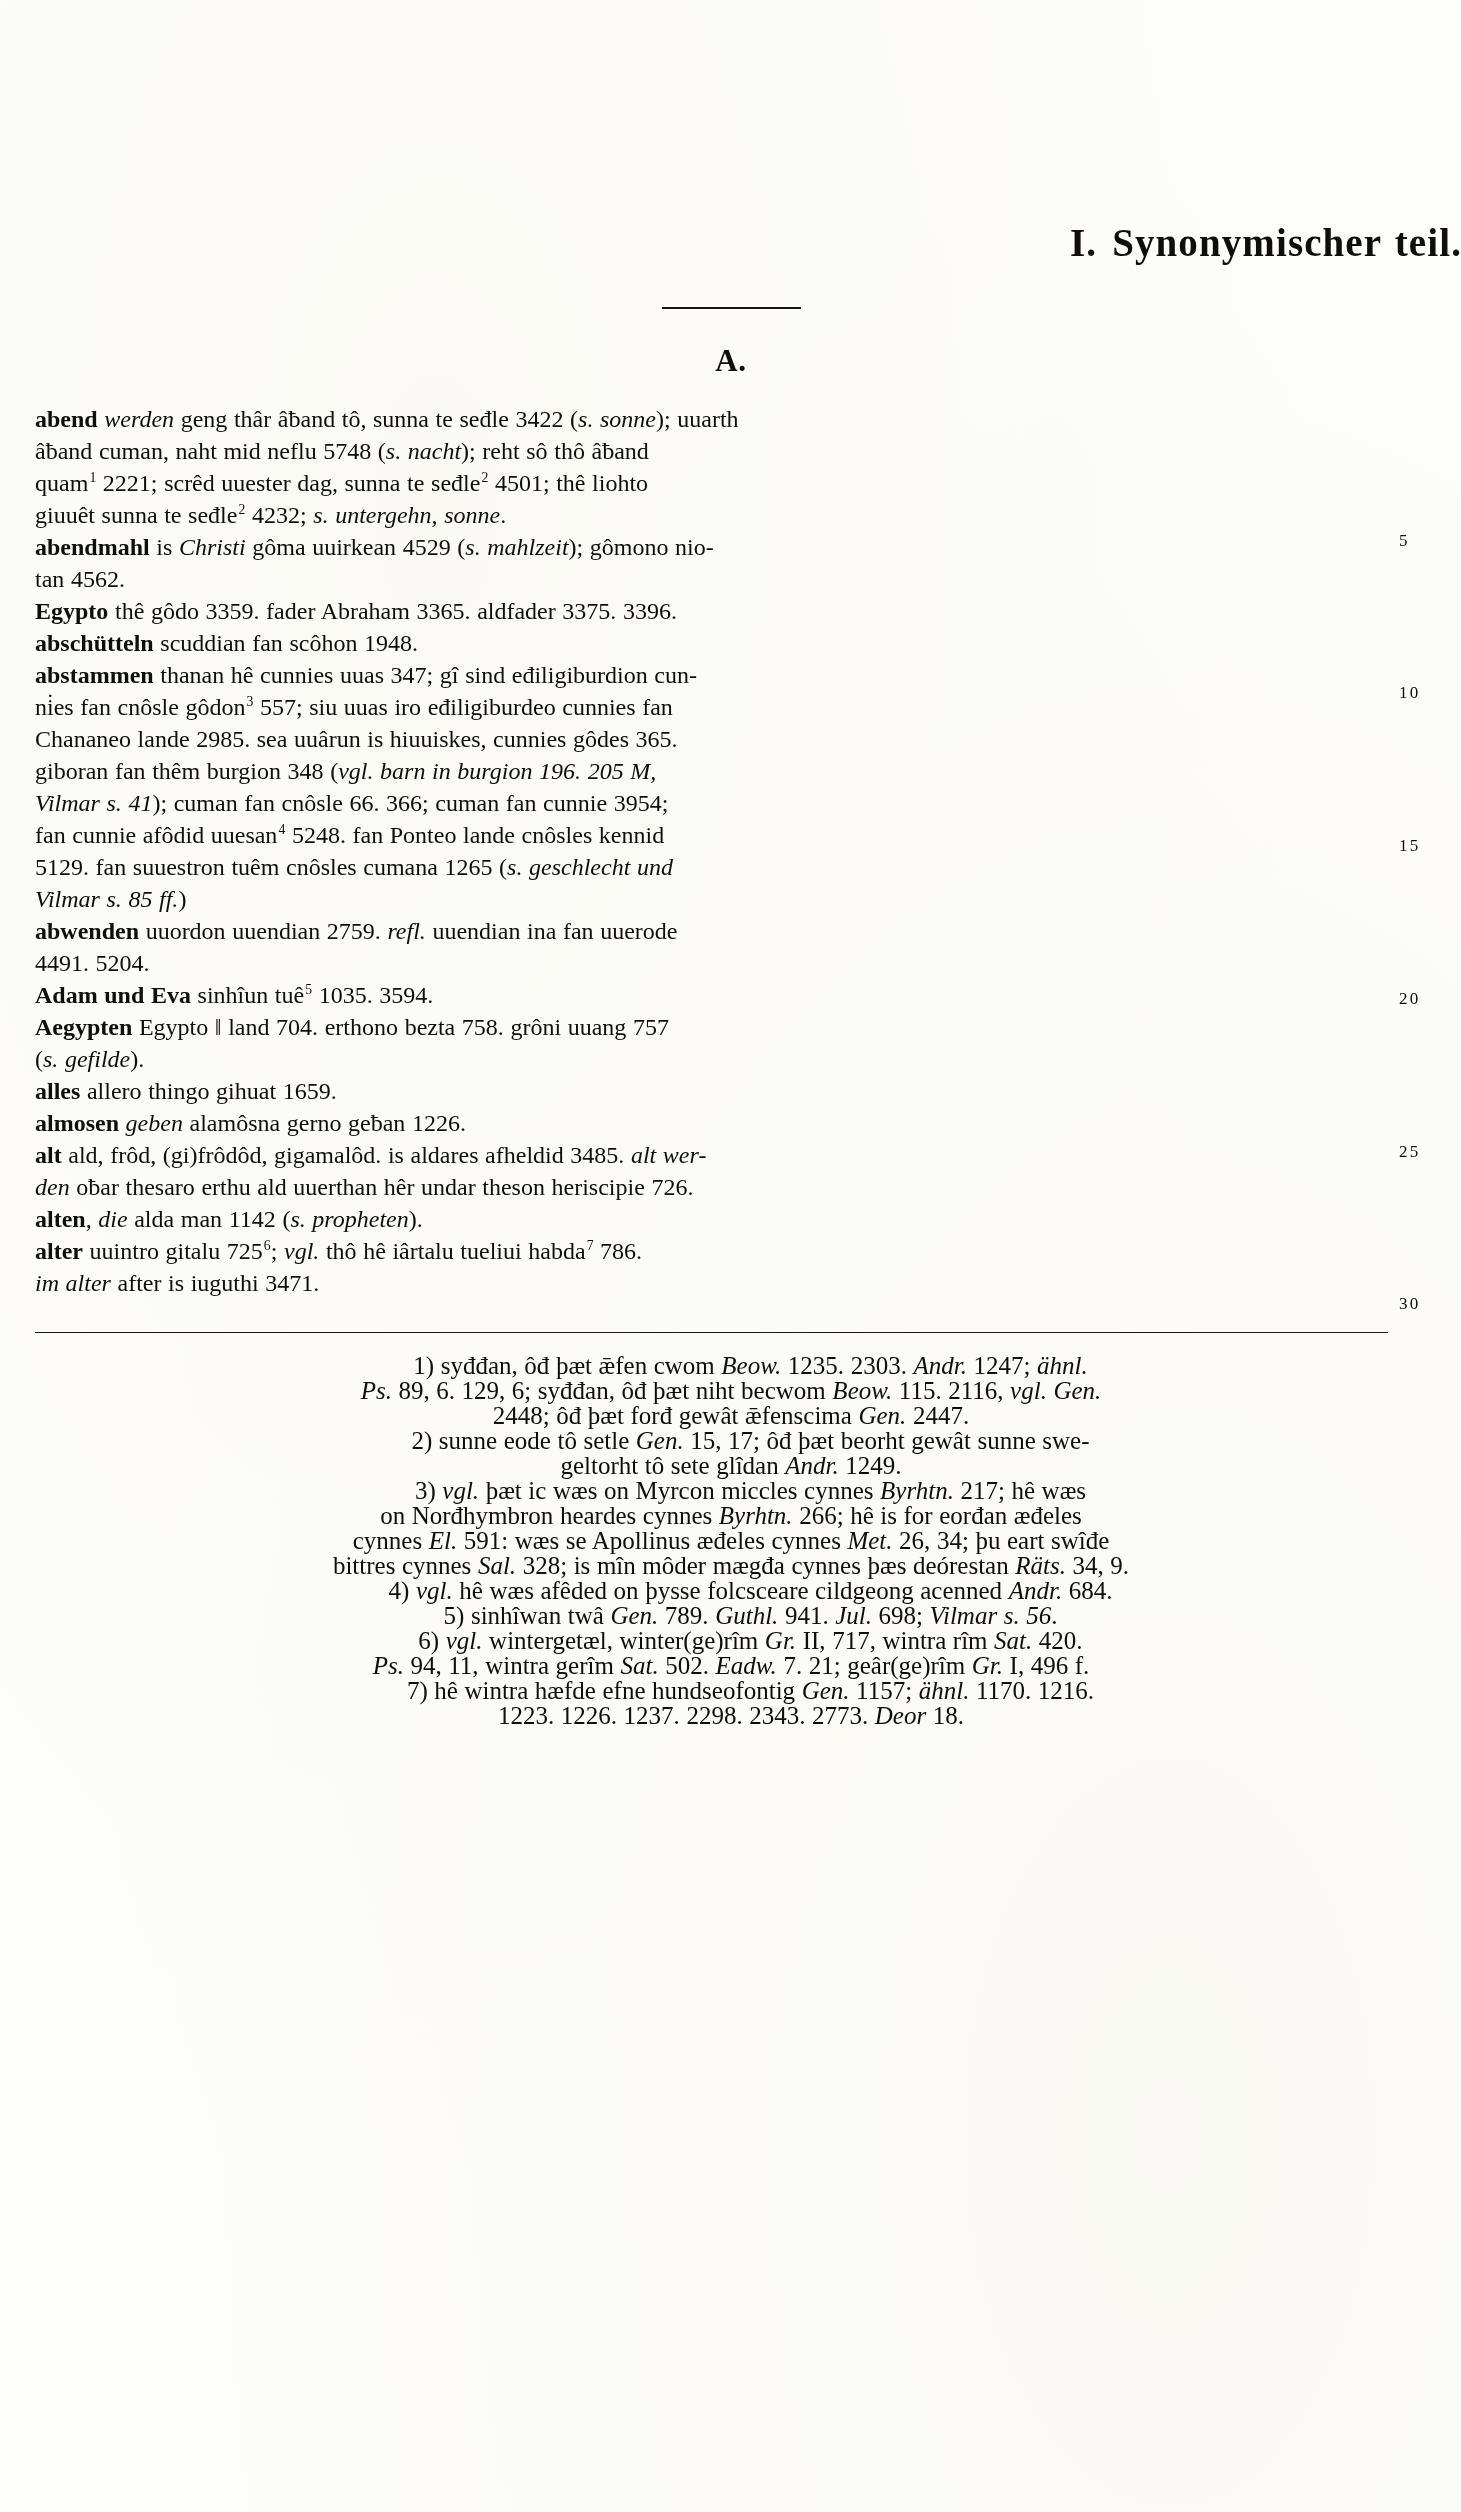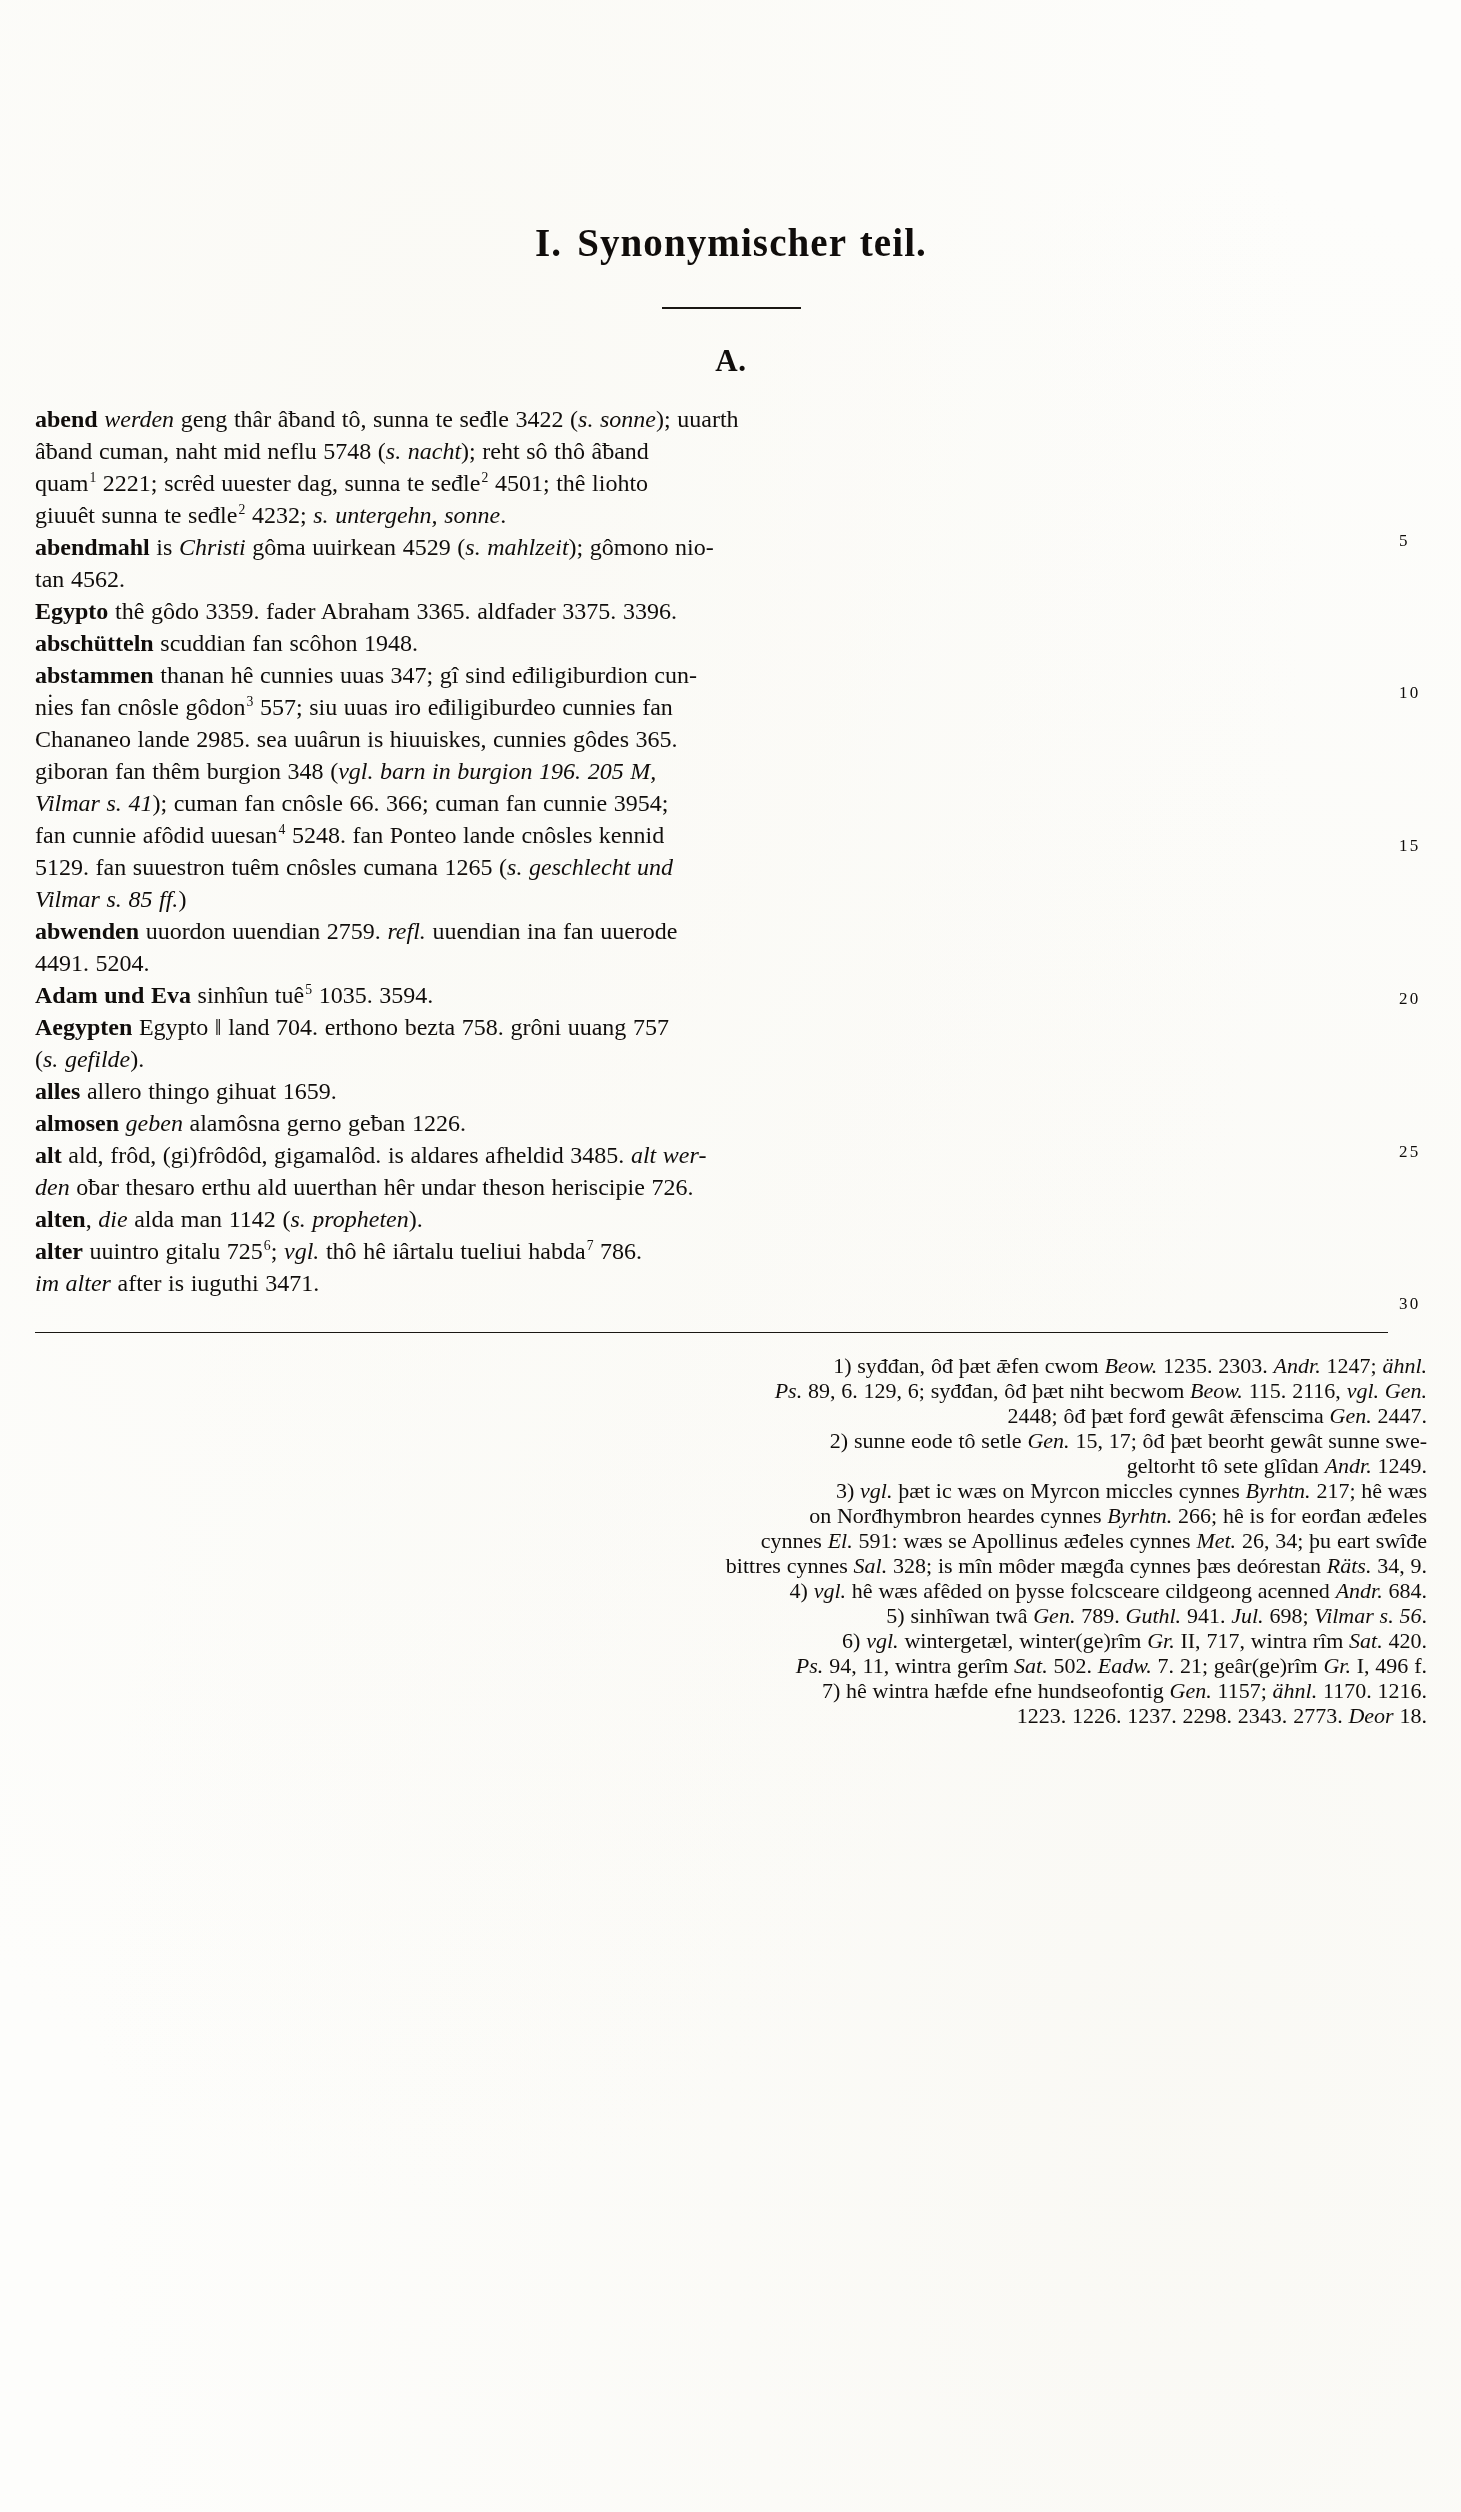--- a/index.html
+++ b/index.html
@@ -28,20 +28,21 @@
   }
 
   
   .title-block { margin-top:220px; text-align:center; }
   h1.title {
     font-size:39px;
     font-weight:bold;
     letter-spacing:1.1px;
     margin:0;
     font-family:"Liberation Serif","DejaVu Serif",serif;
+    text-align:right;
   }
   h1.title .num { margin-right:15px; }
   h1.title .w { margin-right:12.6px; }
 
   .rule-short {
     width:139px; height:1.7px; background:#1a1713;
     margin:42px auto 0 auto;
   }
 
   .section-letter {
@@ -91,23 +92,23 @@
   }
 
   
   .rule-long {
     width:1353px; height:1.7px; background:#1a1713;
     margin:33px auto 0 35px;
   }
   .footnotes {
     margin:19.4px 0 0 0;
     padding:0 35px 0 35px;
-    font-size:22px;
+    font-size:25px;
     line-height:25px;
-    text-align:right;
+    text-align:center;
     word-spacing:0.3px;
   }
   .fnote { margin:0 0 0 0; text-indent:39px; }
   .fnote.cont { text-indent:0; }
 </style>
 </head>
 <body>
 
 <div class="page">
   <div class="paper-tint"></div>

